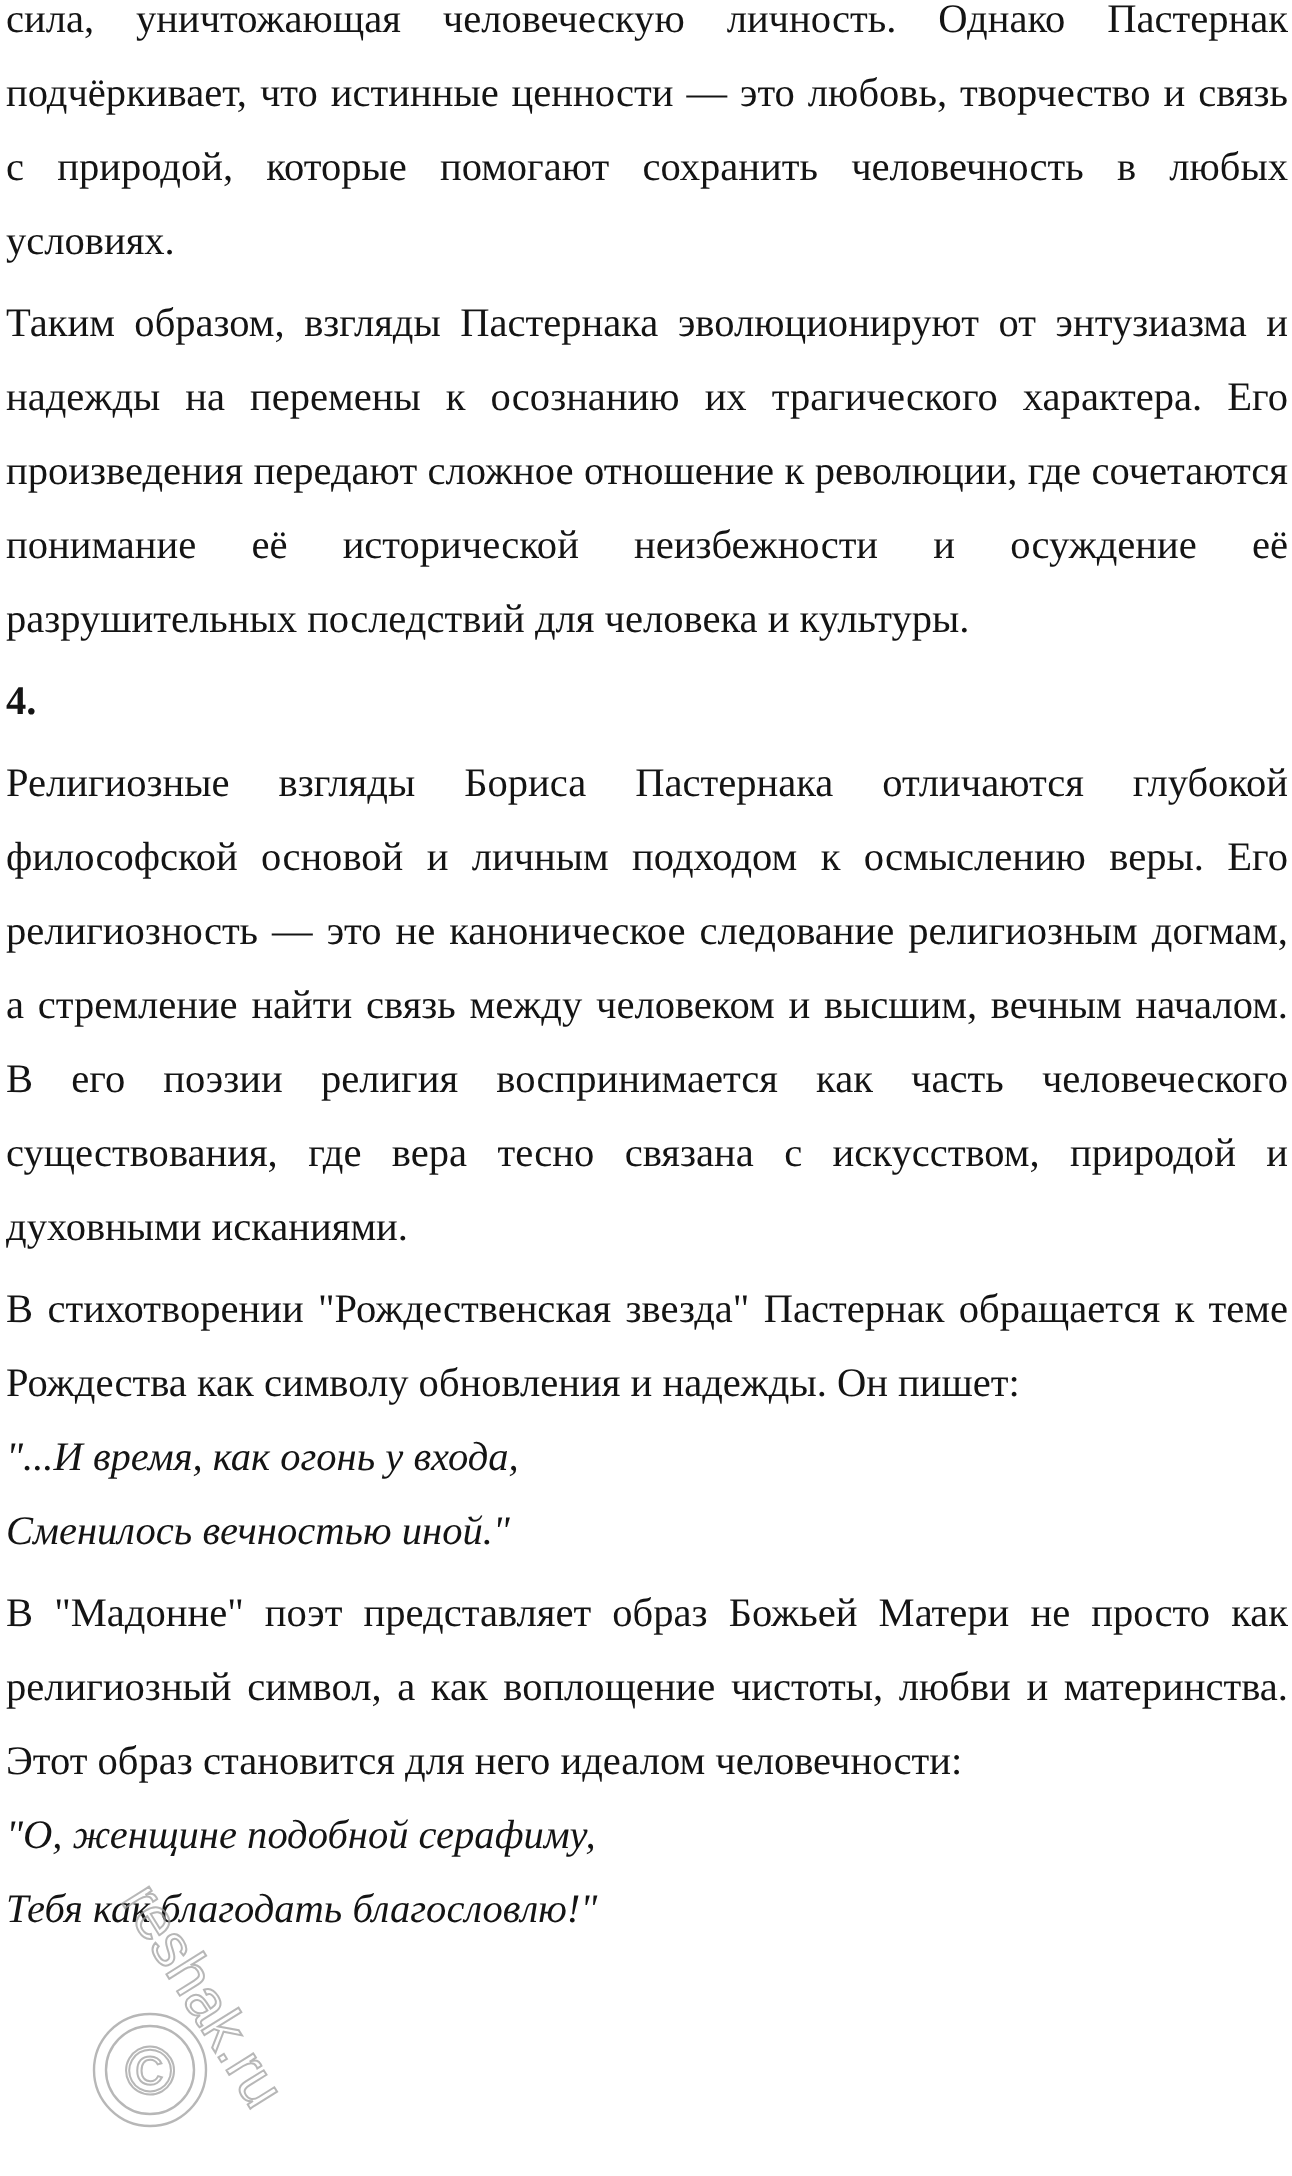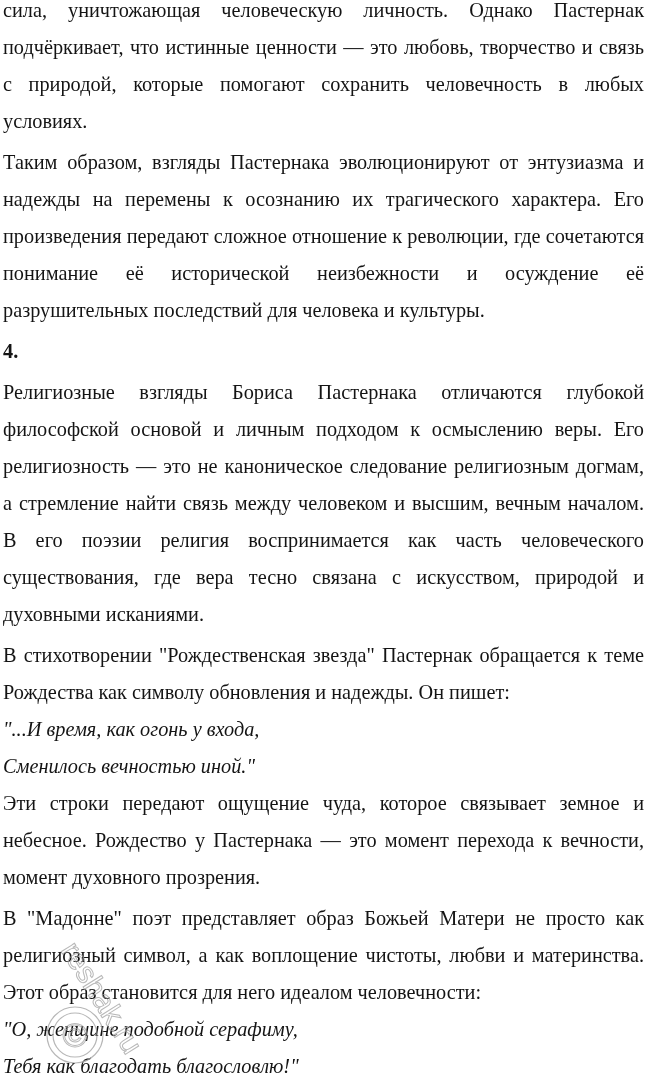--- a/index.html
+++ b/index.html
@@ -57,21 +57,20 @@
   <p class="para">Таким образом, взгляды Пастернака эволюционируют от энтузиазма и надежды на перемены к осознанию их трагического характера. Его произведения передают сложное отношение к революции, где сочетаются понимание её исторической неизбежности и осуждение её разрушительных последствий для человека и культуры.</p>
 
   <div class="heading">4.</div>
 
   <p class="para">Религиозные взгляды Бориса Пастернака отличаются глубокой философской основой и личным подходом к осмыслению веры. Его религиозность — это не каноническое следование религиозным догмам, а стремление найти связь между человеком и высшим, вечным началом. В его поэзии религия воспринимается как часть человеческого существования, где вера тесно связана с искусством, природой и духовными исканиями.</p>
 
   <div class="para tight">
     <span>В стихотворении "Рождественская звезда" Пастернак обращается к теме Рождества как символу обновления и надежды. Он пишет:</span>
     <span class="quote">"...И время, как огонь у входа,</span>
     <span class="quote">Сменилось вечностью иной."</span>
-    <span style="display:block;">Эти строки передают ощущение чуда, которое связывает земное и небесное. Рождество у Пастернака — это момент перехода к вечности, момент духовного прозрения.</span>
   </div>
 
   <div style="height:4px"></div>
 
   <div class="para tight">
     <span>В "Мадонне" поэт представляет образ Божьей Матери не просто как религиозный символ, а как воплощение чистоты, любви и материнства. Этот образ становится для него идеалом человечности:</span>
     <span class="quote">"О, женщине подобной серафиму,</span>
     <span class="quote">Тебя как благодать благословлю!"</span>
   </div>
 

